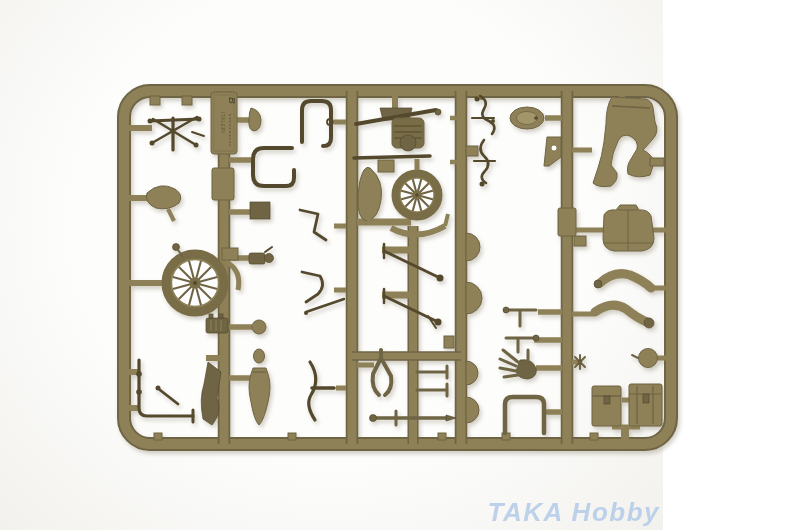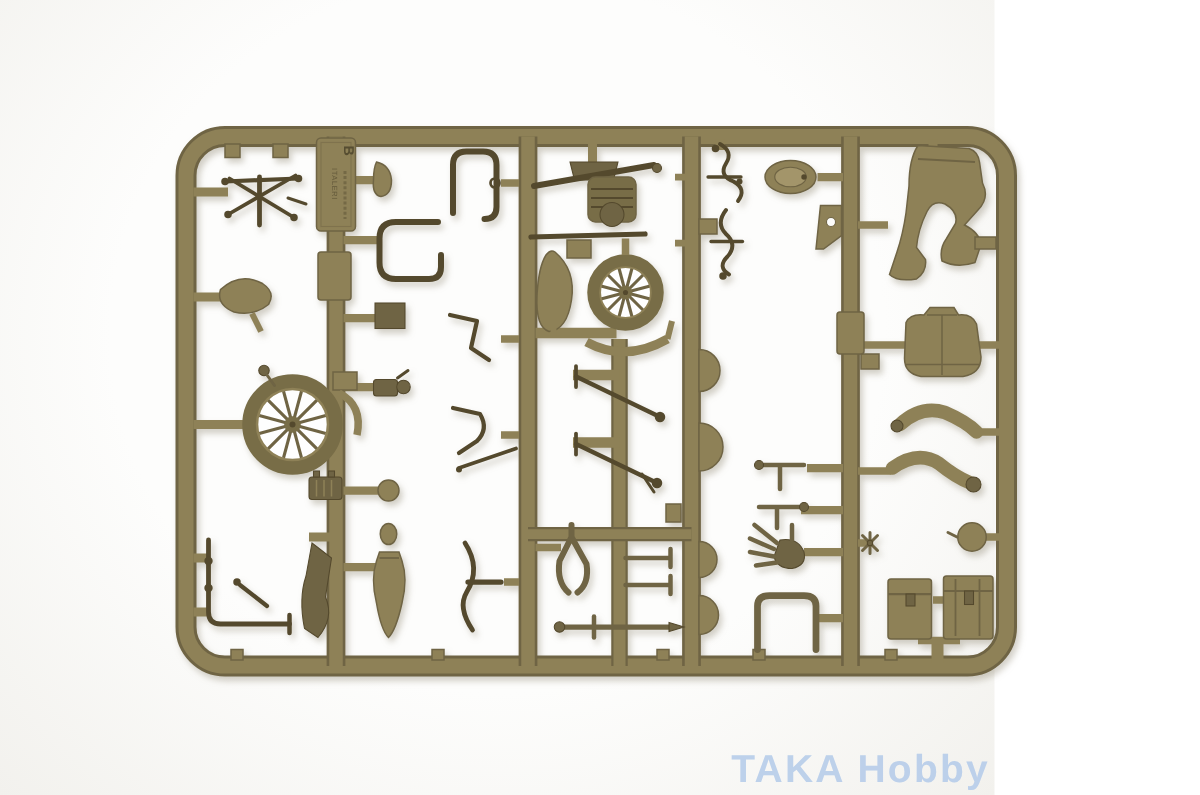--- a/index.html
+++ b/index.html
@@ -1,18 +1,18 @@
 <!DOCTYPE html>
 <html style="--background: #fdfdfc; --background_edge: #f2f1ed; --plastic: #8e8157; --plastic_hi: #a3956a; --plastic_mid: #6f6444; --plastic_dark: #54492d; --tire: #786d47; --spoke_bg: #fefefe; --emboss: #564d31; --watermark: #b7cdea;"><head>
 <meta charset="utf-8">
 <style>
   html,body{margin:0;padding:0;}
   body{width:800px;height:530px;overflow:hidden;font-family:"Liberation Sans",sans-serif;}
   .stage{position:relative;width:663px;height:530px;
-         background:radial-gradient(ellipse at 50% 42%, var(--background) 55%, var(--background_edge) 100%);}
+         background:radial-gradient(ellipse at 50% 42%, var(--background) 55%, var(--background_edge) 100%);font-style:italic;}
   .sprue-svg{position:absolute;left:0;top:0;}
   .sprue-svg .molded{filter:drop-shadow(2px 3px 2px rgba(96,86,58,0.28));}
   
   .railsh{stroke:var(--plastic_mid);fill:none;}
   .rail{stroke:var(--plastic);fill:none;}
   .stub{stroke:var(--plastic);fill:none;stroke-linecap:butt;}
   .wire{stroke:var(--plastic_dark);fill:none;stroke-linecap:round;stroke-linejoin:round;}
   .wirem{stroke:var(--plastic_mid);fill:none;stroke-linecap:round;stroke-linejoin:round;}
   .part{fill:var(--plastic);stroke:var(--plastic_mid);stroke-width:1;}
   .partm{fill:var(--plastic_mid);stroke:var(--plastic_dark);stroke-width:.7;}

